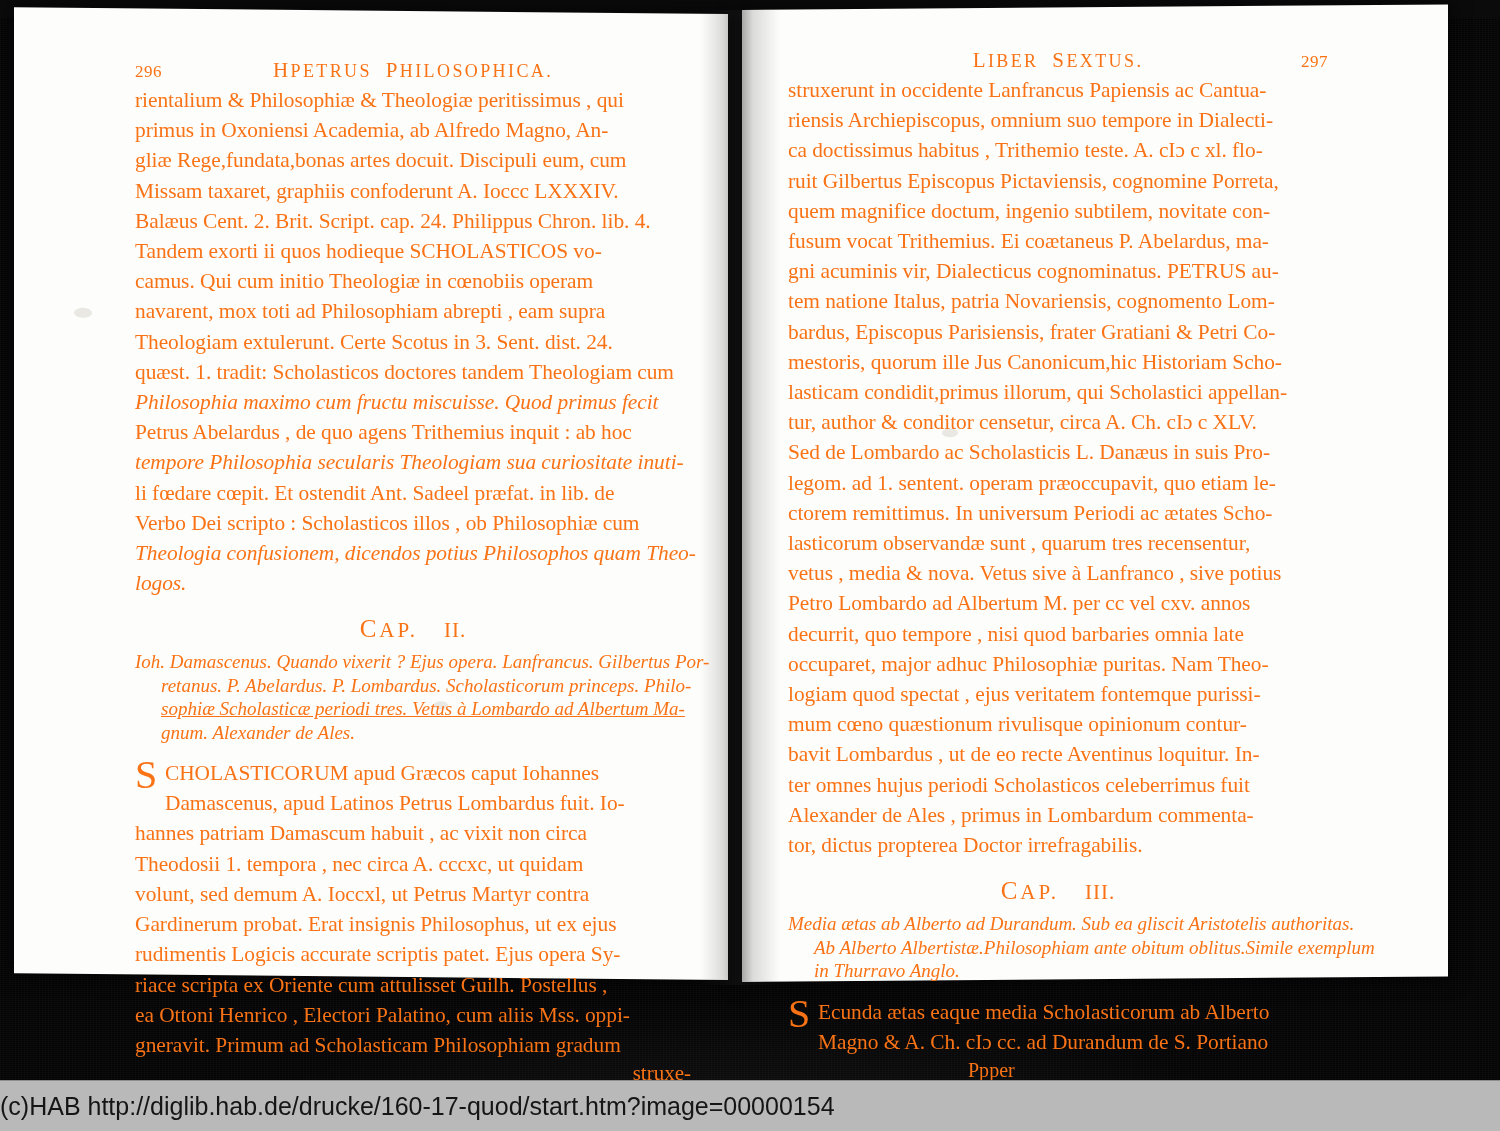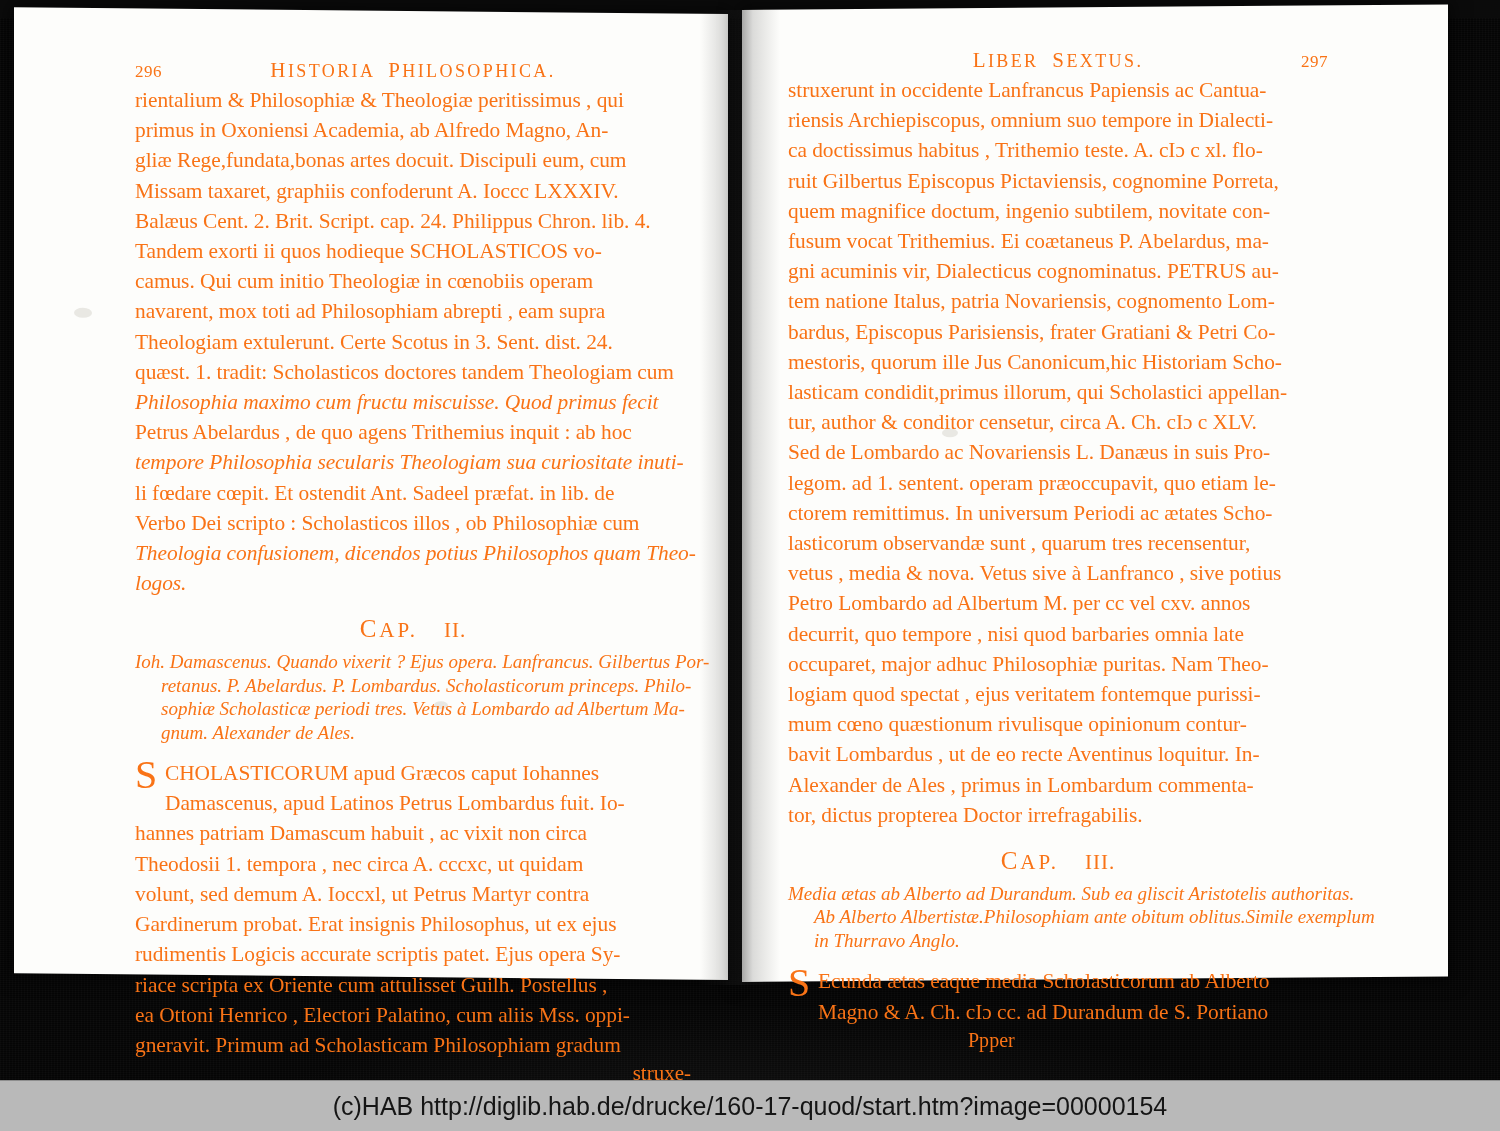--- a/index.html
+++ b/index.html
@@ -163,21 +163,20 @@
   #footer-bar {
     position: absolute;
     left: 0;
     bottom: 0;
     width: 1500px;
     height: 50px;
     background: #b9b9b9;
     border-top: 1px solid #8e8e8e;
     display: flex;
     align-items: center;
-    justify-content: center;
   }
   #footer-text {
     font-family: "Liberation Sans", sans-serif;
     font-size: 25px;
     color: #151515;
     white-space: nowrap;
   }
   
   .blotch { position: absolute; border-radius: 50%; background: rgba(90,80,60,.12); }
 </style>
@@ -199,21 +198,21 @@
     <div class="blotch" style="left:200px;top:420px;width:16px;height:9px;"></div>
   </div>
 
   <div id="gutter"></div>
 
   <div class="page" id="page-left">
 
     <div class="running-head">
       <span class="rh-folio">296</span>
       <span class="rh-title">
-        <span class="cap1">H</span><span>ISTORIA</span>
+        <span class="cap1">H</span><span>PETRUS</span>
         &nbsp;<span class="cap1">P</span><span>HILOSOPHICA.</span>
       </span>
       <span class="rh-folio" style="visibility:hidden;">000</span>
     </div>
 
     <div>
       <div class="body-line">rientalium &amp; Philosophiæ &amp; Theologiæ peritissimus , qui</div>
       <div class="body-line">primus in Oxoniensi Academia, ab Alfredo Magno, An-</div>
       <div class="body-line">gliæ Rege,fundata,bonas artes docuit. Discipuli eum, cum</div>
       <div class="body-line">Missam taxaret, graphiis confoderunt A. Ioccc LXXXIV.</div>
@@ -232,21 +231,21 @@
       <div class="body-line it">logos.</div>
     </div>
 
     <div class="cap-head">
       <span class="big">C</span><span>AP.</span><span class="num">II.</span>
     </div>
 
     <div>
       <div class="argument">Ioh. Damascenus.  Quando vixerit ? Ejus opera. Lanfrancus. Gilbertus Por-</div>
       <div class="argument" style="padding-left:26px;">retanus. P. Abelardus. P. Lombardus. Scholasticorum princeps. Philo-</div>
-      <div class="argument" style="padding-left:26px;">sophiæ Scholasticæ periodi tres.  Vetus à Lombardo ad Albertum Ma-</div>
+      <div class="argument" style="padding-left:26px;text-decoration:underline;">sophiæ Scholasticæ periodi tres.  Vetus à Lombardo ad Albertum Ma-</div>
       <div class="argument" style="padding-left:26px;">gnum. Alexander de Ales.</div>
     </div>
 
     <div class="dropcap-para">
       <span class="dropcap">S</span>
       <div class="body-line sc-big" style="padding-left:30px;">CHOLASTICORUM apud Græcos caput Iohannes</div>
       <div class="body-line" style="padding-left:30px;">Damascenus, apud Latinos Petrus Lombardus fuit.  Io-</div>
       <div class="body-line">hannes patriam Damascum habuit ,  ac vixit non circa</div>
       <div class="body-line">Theodosii 1. tempora , nec circa A. cccxc, ut quidam</div>
       <div class="body-line">volunt, sed demum A. Ioccxl, ut Petrus Martyr contra</div>
@@ -277,31 +276,32 @@
       <div class="body-line">ca doctissimus habitus , Trithemio teste. A. cIɔ c xl. flo-</div>
       <div class="body-line">ruit Gilbertus Episcopus Pictaviensis, cognomine Porreta,</div>
       <div class="body-line">quem magnifice doctum, ingenio subtilem, novitate con-</div>
       <div class="body-line">fusum vocat Trithemius.  Ei coætaneus P. Abelardus, ma-</div>
       <div class="body-line">gni acuminis vir, Dialecticus cognominatus.  PETRUS au-</div>
       <div class="body-line">tem natione Italus, patria Novariensis, cognomento Lom-</div>
       <div class="body-line">bardus, Episcopus Parisiensis, frater Gratiani &amp; Petri Co-</div>
       <div class="body-line">mestoris, quorum ille Jus Canonicum,hic Historiam Scho-</div>
       <div class="body-line">lasticam condidit,primus illorum, qui Scholastici appellan-</div>
       <div class="body-line">tur, author &amp; conditor censetur, circa A. Ch. cIɔ c XLV.</div>
-      <div class="body-line">Sed de Lombardo ac Novariensis L. Danæus in suis Pro-</div>
+      <div class="body-line">Sed de Lombardo ac Scholasticis L. Danæus in suis Pro-</div>
       <div class="body-line">legom. ad 1. sentent. operam præoccupavit, quo etiam le-</div>
       <div class="body-line">ctorem remittimus.  In universum Periodi ac ætates Scho-</div>
       <div class="body-line">lasticorum observandæ sunt ,  quarum tres recensentur,</div>
       <div class="body-line">vetus , media &amp; nova. Vetus sive à Lanfranco , sive potius</div>
       <div class="body-line">Petro Lombardo ad Albertum M. per cc vel cxv. annos</div>
       <div class="body-line">decurrit, quo tempore , nisi quod barbaries omnia late</div>
       <div class="body-line">occuparet, major adhuc Philosophiæ puritas. Nam Theo-</div>
       <div class="body-line">logiam quod spectat , ejus veritatem fontemque purissi-</div>
       <div class="body-line">mum cœno quæstionum rivulisque opinionum contur-</div>
       <div class="body-line">bavit Lombardus , ut de eo recte Aventinus loquitur.  In-</div>
+      <div class="body-line">ter omnes hujus periodi Scholasticos celeberrimus fuit</div>
       <div class="body-line">Alexander de Ales , primus in Lombardum commenta-</div>
       <div class="body-line">tor, dictus propterea Doctor irrefragabilis.</div>
     </div>
 
     <div class="cap-head">
       <span class="big">C</span><span>AP.</span><span class="num">III.</span>
     </div>
 
     <div>
       <div class="argument">Media ætas ab Alberto ad Durandum. Sub ea gliscit Aristotelis authoritas.</div>

